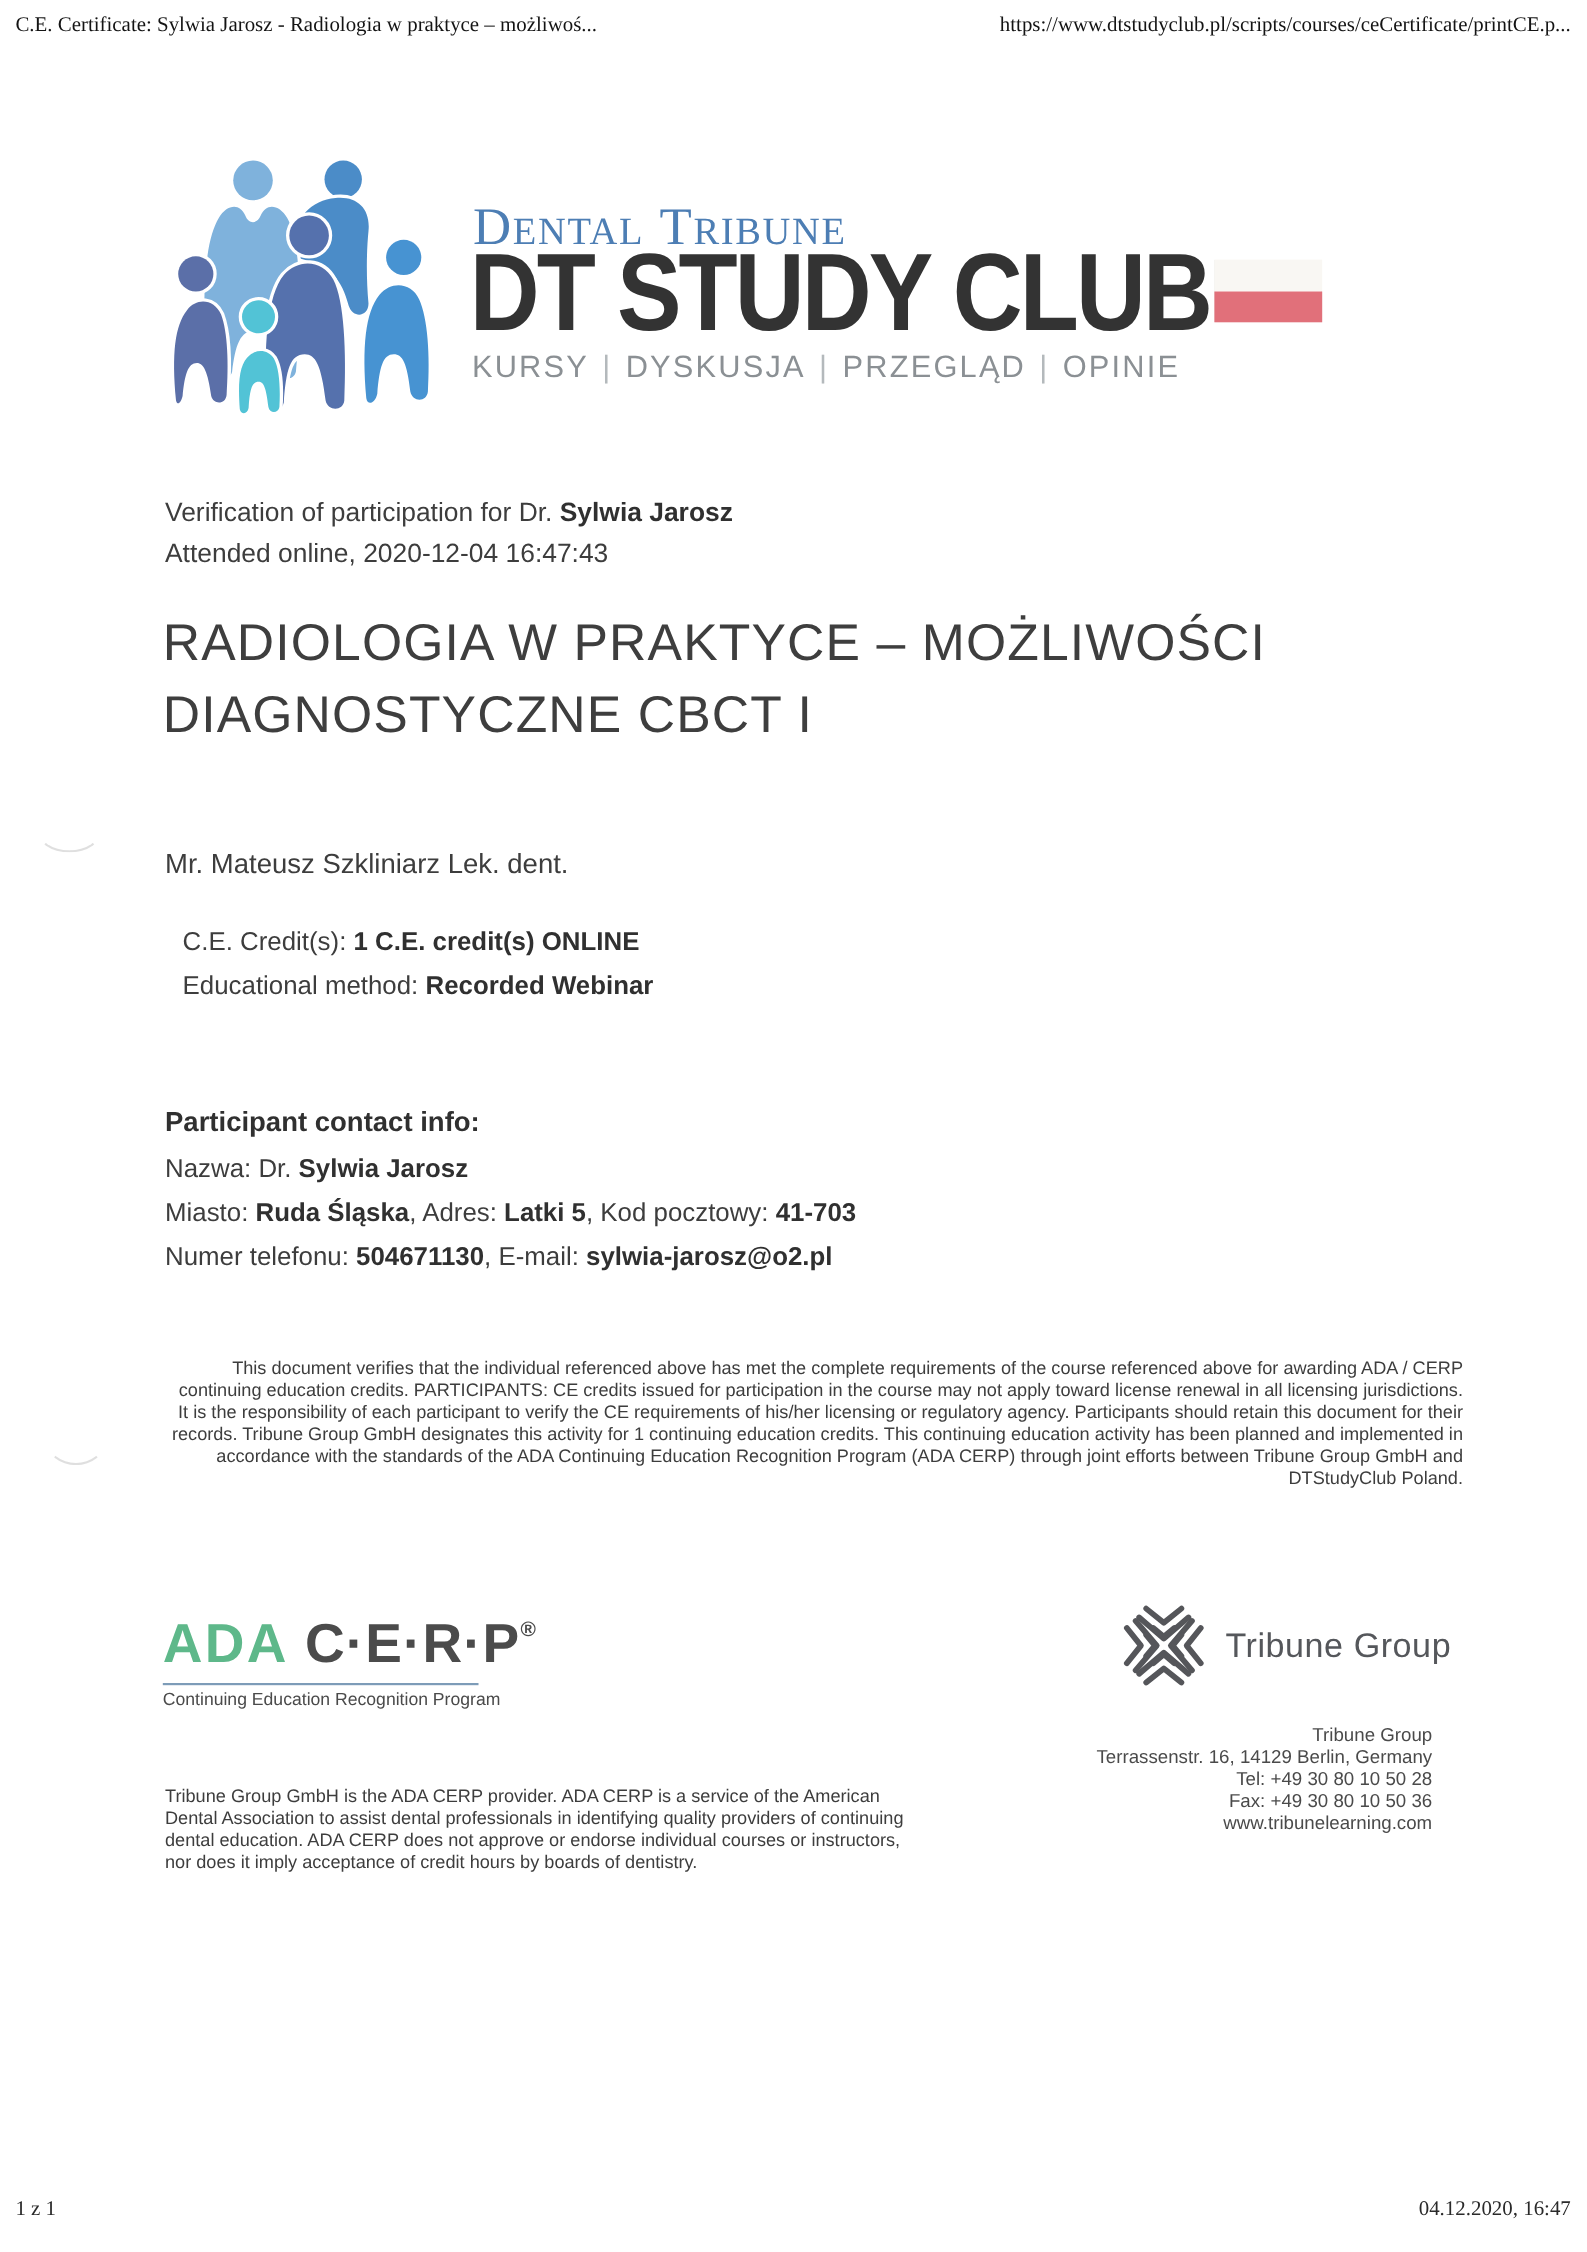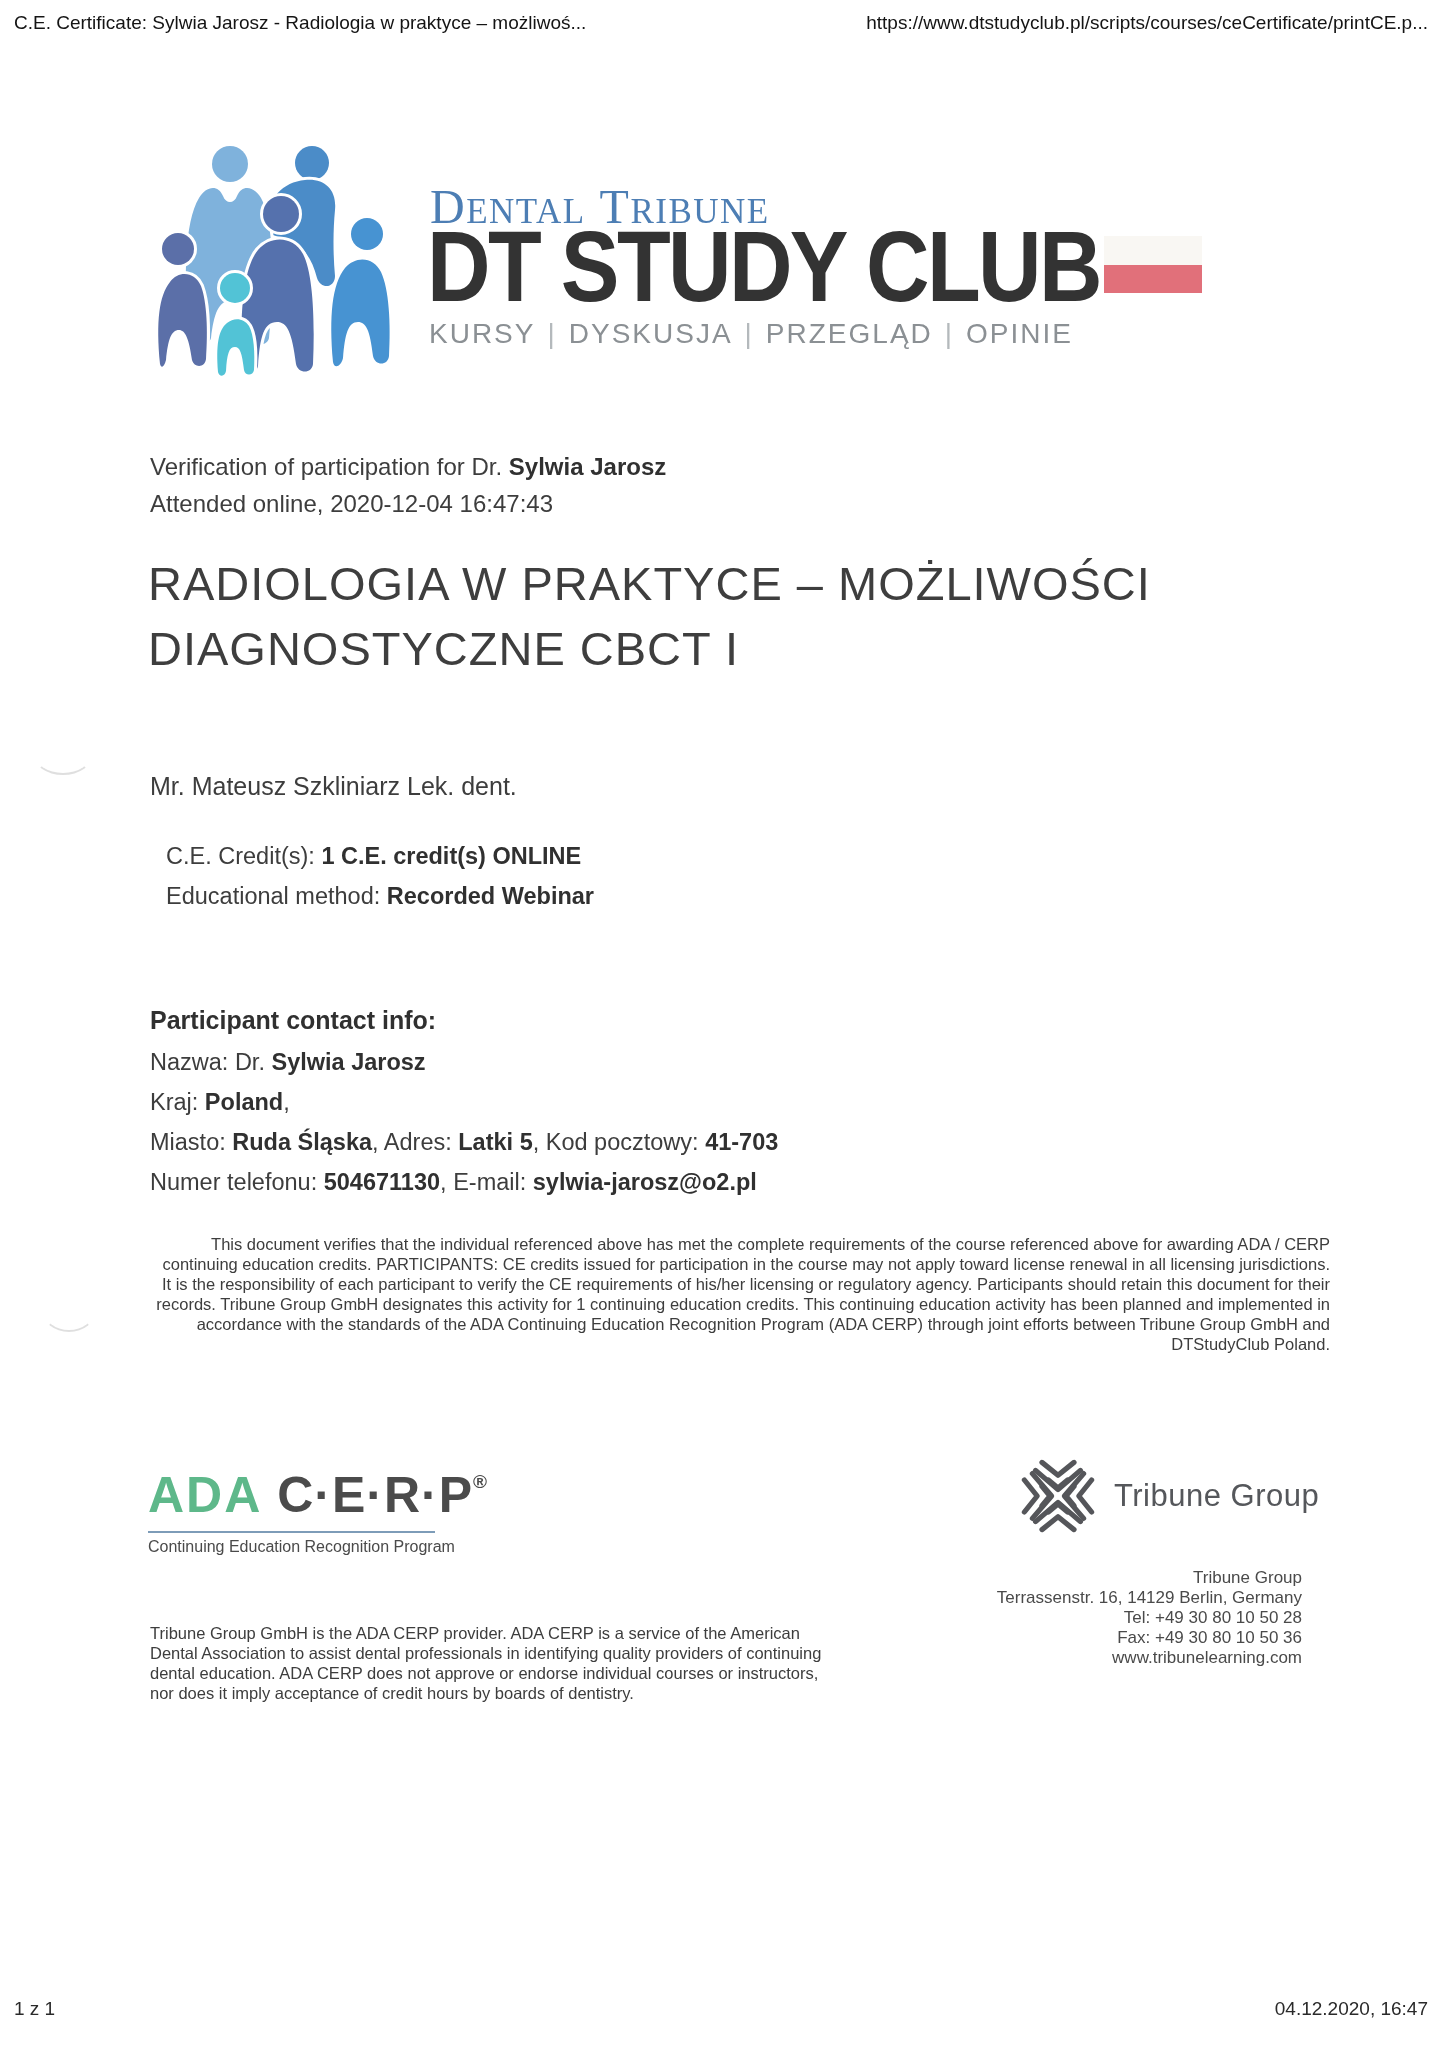--- a/index.html
+++ b/index.html
@@ -1,21 +1,21 @@
 <!DOCTYPE html>
 <html><head>
 <meta charset="utf-8">
 <style>
   html,body{margin:0;padding:0;background:#ffffff;}
   body{
     width:1443px;height:2047px;position:relative;overflow:hidden;
     font-family:"Liberation Sans","DejaVu Sans",sans-serif;color:#3c3c3c;
     -webkit-font-smoothing:antialiased;
   }
-  .serif{font-family:Liberation Sans, sans-serif;align-items:center;}
+  .serif{font-family:Liberation Serif, serif;align-items:center;}
   b,strong{font-weight:700;color:#303030;}
 
   
   .print-header{
     position:absolute;top:12px;left:14px;right:15px;
     display:flex;justify-content:space-between;
     font-size:19px;color:#141414;
   }
   .print-footer{
     position:absolute;top:1998px;left:14px;right:15px;
@@ -161,21 +161,20 @@
 <div class="presenter">Mr. Mateusz Szkliniarz Lek. dent.</div>
 
 <div class="credits">
   <div><span>C.E. Credit(s): </span><strong>1 C.E. credit(s) ONLINE</strong></div>
   <div><span>Educational method: </span><strong>Recorded Webinar</strong></div>
 </div>
 
 <div class="contact">
   <div class="heading">Participant contact info:</div>
   <div><span>Nazwa: Dr. </span><strong>Sylwia Jarosz</strong></div>
-  <div><span>Kraj: </span><strong>Poland</strong><span>,</span></div>
   <div><span>Miasto: </span><strong>Ruda Śląska</strong><span>, Adres: </span><strong>Latki 5</strong><span>, Kod pocztowy: </span><strong>41-703</strong></div>
   <div><span>Numer telefonu: </span><strong>504671130</strong><span>, E-mail: </span><strong>sylwia-jarosz@o2.pl</strong></div>
 </div>
 
 <div class="certification">This document verifies that the individual referenced above has met the complete requirements of the course referenced above for awarding ADA / CERP continuing education credits. PARTICIPANTS: CE credits issued for participation in the course may not apply toward license renewal in all licensing jurisdictions. It is the responsibility of each participant to verify the CE requirements of his/her licensing or regulatory agency. Participants should retain this document for their records. Tribune Group GmbH designates this activity for 1 continuing education credits. This continuing education activity has been planned and implemented in accordance with the standards of the ADA Continuing Education Recognition Program (ADA CERP) through joint efforts between Tribune Group GmbH and DTStudyClub Poland.</div>
 
 <div class="ada-block">
   <div class="ada-line"><span class="ada">ADA</span><span class="cerp"> C·E·R·P</span><span class="reg">®</span></div>
   <div class="ada-divider"></div>
   <div class="ada-sub">Continuing Education Recognition Program</div>

